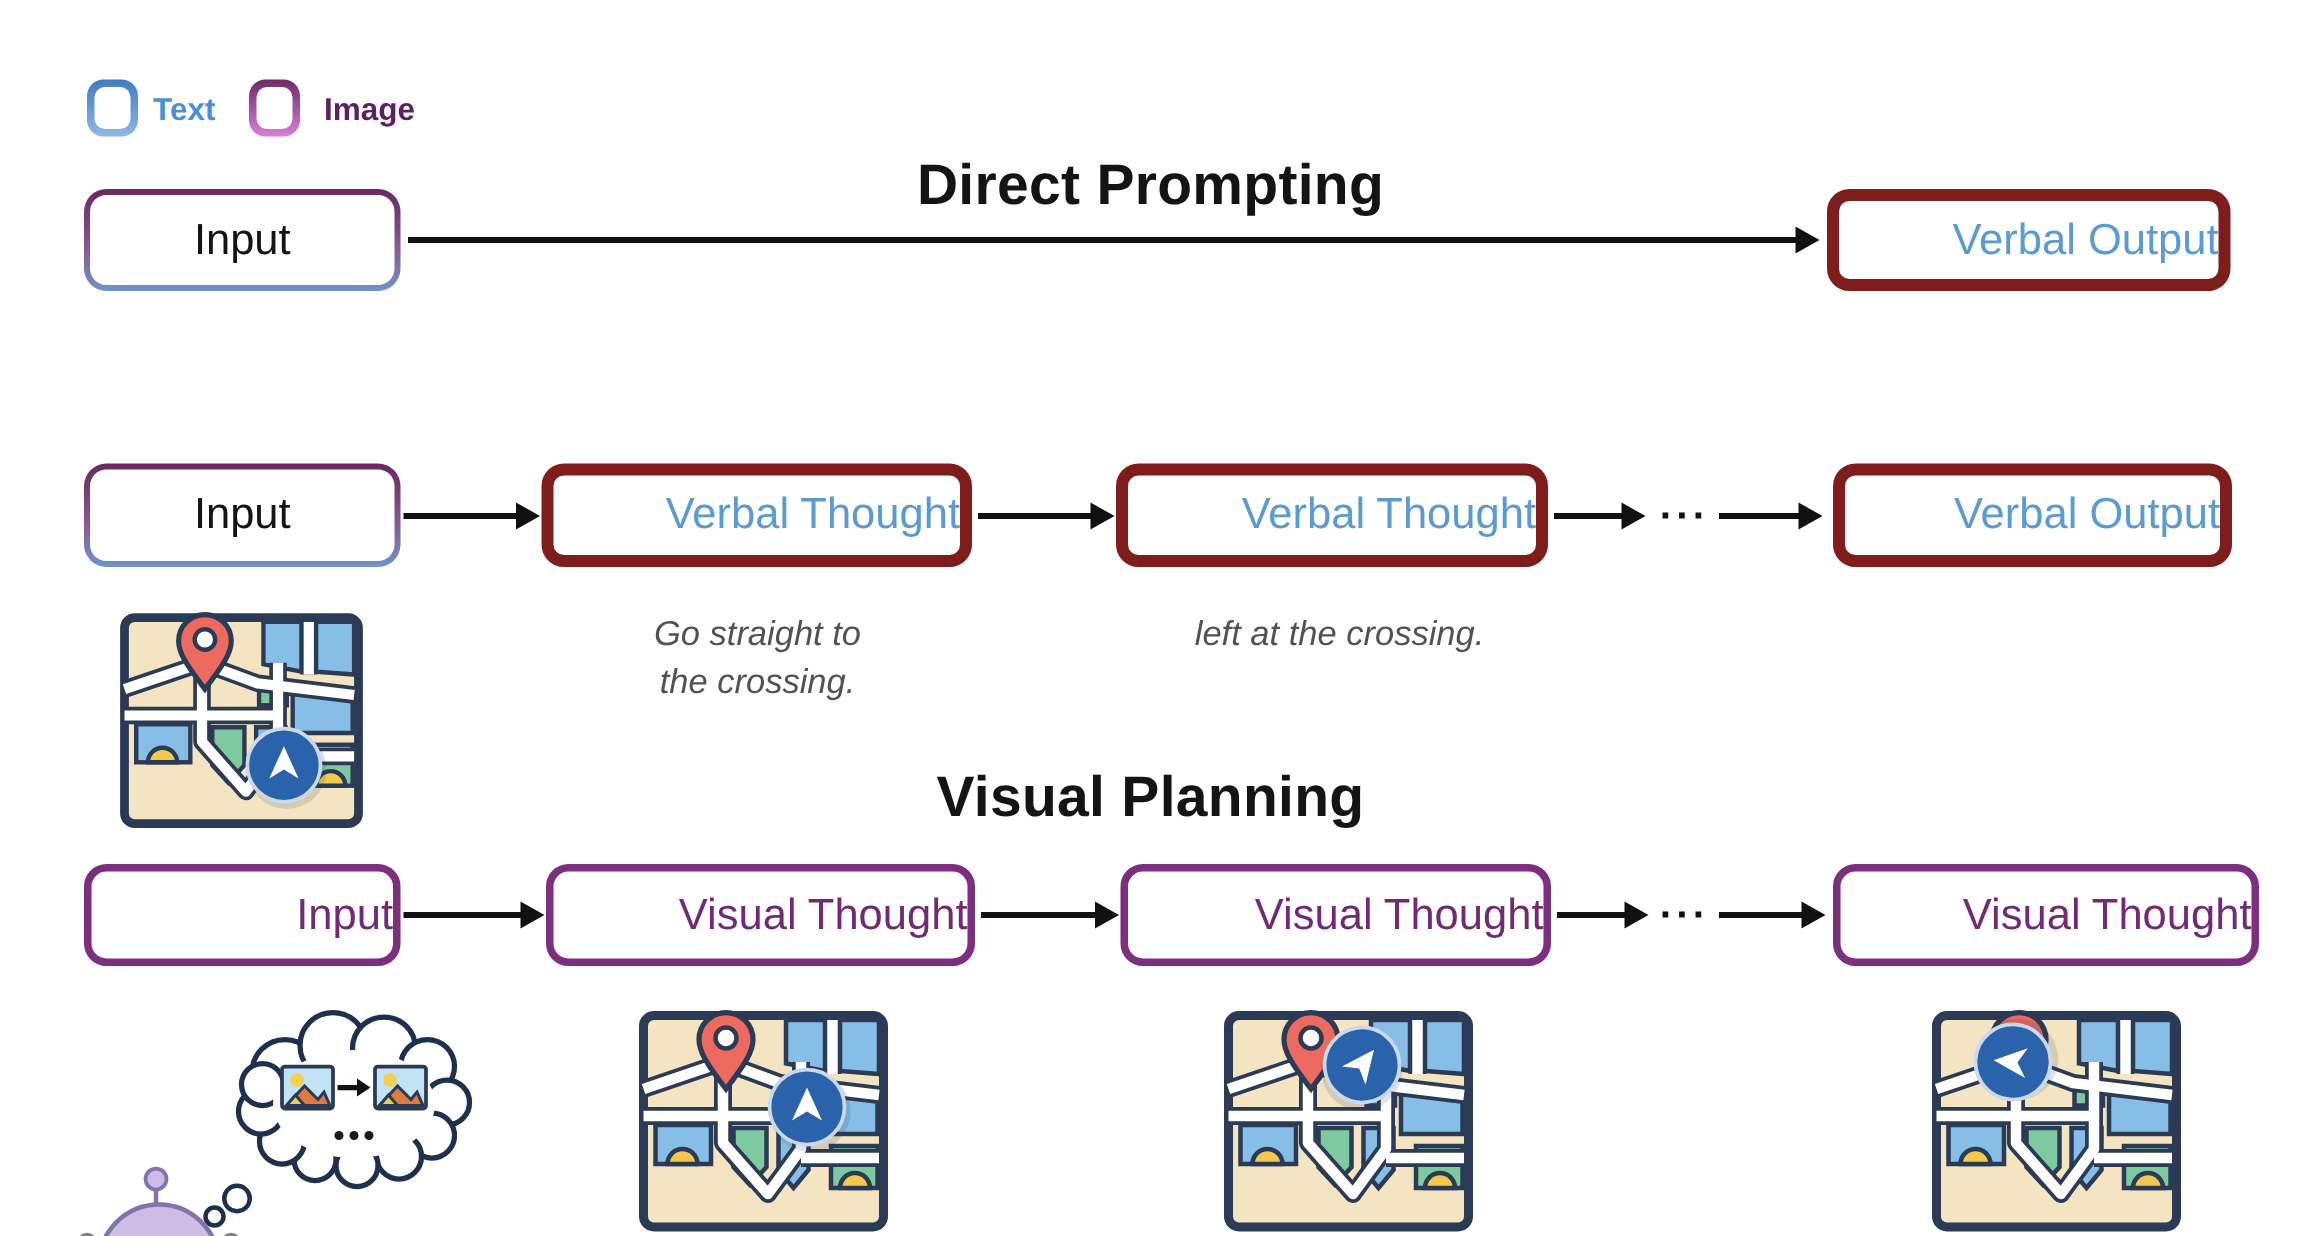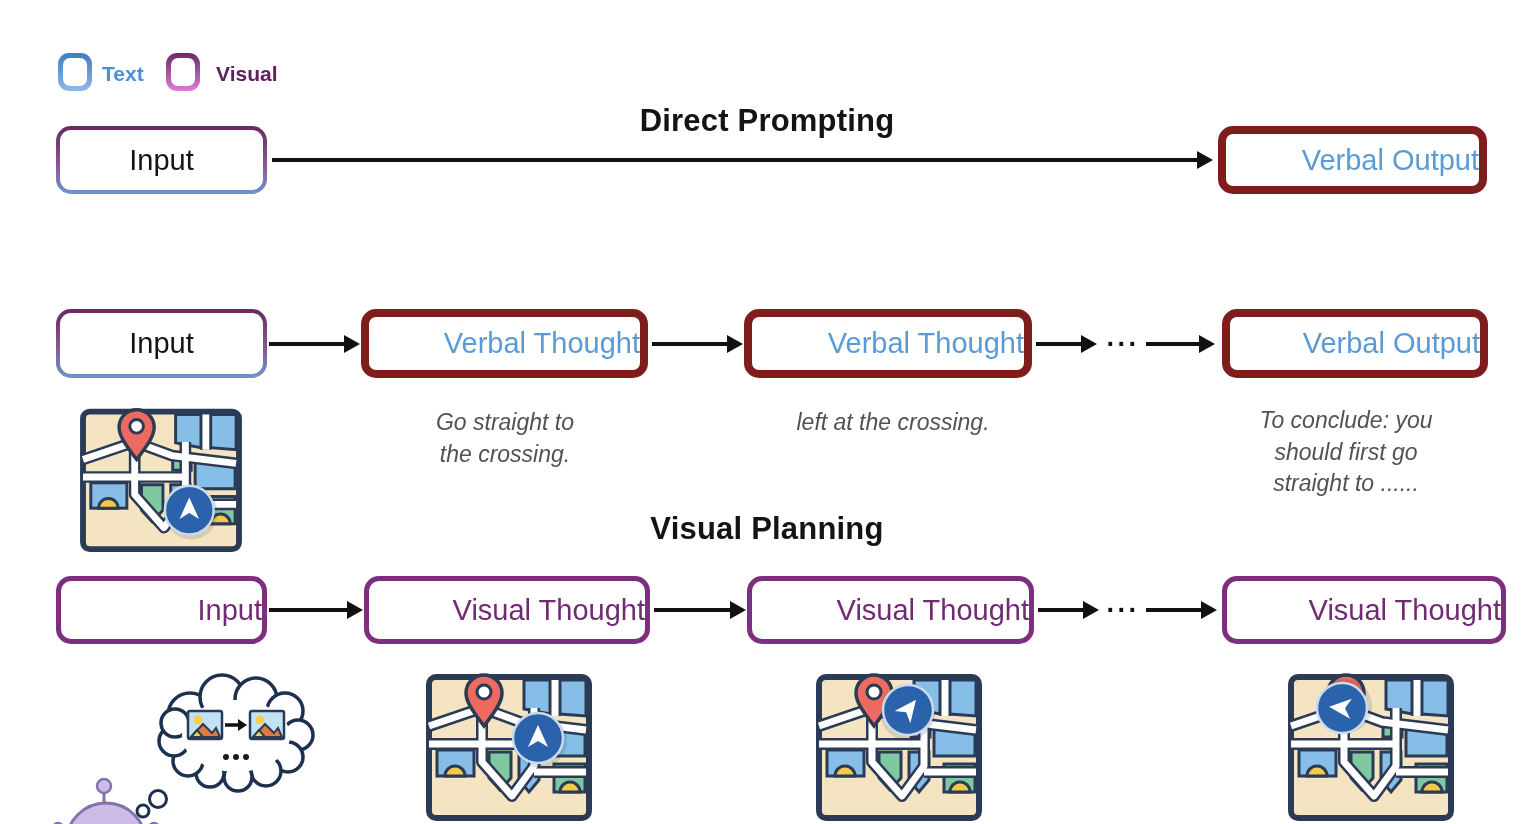--- a/index.html
+++ b/index.html
@@ -3,21 +3,21 @@
 <meta charset="utf-8">
 <style>
   html,body{margin:0;padding:0;background:#ffffff;}
   .stage{
     position:relative;width:1534px;height:824px;background:#ffffff;
     font-family:"Liberation Sans", sans-serif;overflow:hidden;color:#111;margin-top:37px;
   }
   
   .title{
     position:absolute;transform:translateX(-50%);white-space:nowrap;
-    font-size:31px;font-weight:bold;color:#141414;letter-spacing:.2px;
+    font-size:38px;font-weight:bold;color:#141414;letter-spacing:.2px;
   }
   
   .node{
     position:absolute;display:flex;align-items:center;justify-content:flex-end;
     border-radius:15px;font-size:29px;background:#fff;box-sizing:border-box;
   }
   .node.blue{border:8px solid #7f1d1d;color:#5B9BD5;}
   .node.purple{border:5px solid #7C2F7F;color:#732A74;}
   .node.grad{
     background:linear-gradient(180deg,#682960 0%,#8A5590 55%,#6E93CF 100%);
@@ -100,21 +100,21 @@
     </defs>
   </svg>
 
   <div class="chip blue" style="left:58px;top:16px;">
       <div class="chip-inner"></div>
     </div>
   <div class="chip-label blue" style="left:102px;top:25px;">Text</div>
   <div class="chip magenta" style="left:166px;top:16px;">
       <div class="chip-inner"></div>
     </div>
-  <div class="chip-label magenta" style="left:216px;top:25px;">Visual</div>
+  <div class="chip-label magenta" style="left:216px;top:25px;">Image</div>
 
   <div class="title" style="left:767px;top:66px;">Direct Prompting</div>
 
   <div class="node grad" style="left:56px;top:89px;width:211px;height:68px;">
     <div class="inner">
         <span>Input</span>
       </div>
   </div>
   <div class="arrow" style="left:272px;top:121px;width:926px;"></div>
   <div class="node blue" style="left:1218px;top:89px;width:269px;height:68px;">
@@ -148,25 +148,20 @@
         <use href="#nav-icon"></use>
       </g>
   </svg>
 
   <div class="caption" style="left:505px;top:370px;">
     <div>Go straight to</div>
     <div>the crossing.</div>
   </div>
   <div class="caption" style="left:893px;top:370px;">
     <div>left at the crossing.</div>
-  </div>
-  <div class="caption" style="left:1346px;top:368px;">
-    <div>To conclude: you</div>
-    <div>should first go</div>
-    <div>straight to ......</div>
   </div>
 
   <div class="title" style="left:767px;top:474px;">Visual Planning</div>
 
   <div class="node purple" style="left:56px;top:539px;width:211px;height:68px;">
     <span>Input</span>
   </div>
   <div class="arrow" style="left:269px;top:571px;width:79px;"></div>
   <div class="node purple" style="left:364px;top:539px;width:286px;height:68px;">
     <span>Visual Thought</span>

